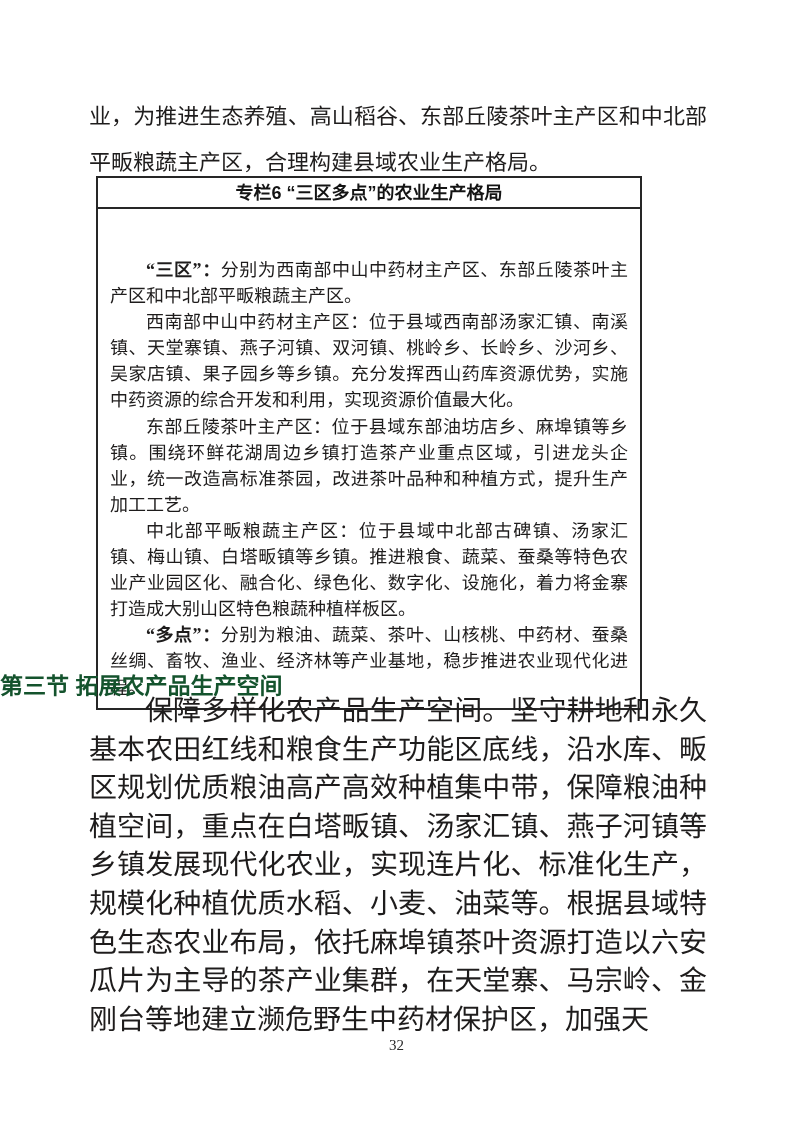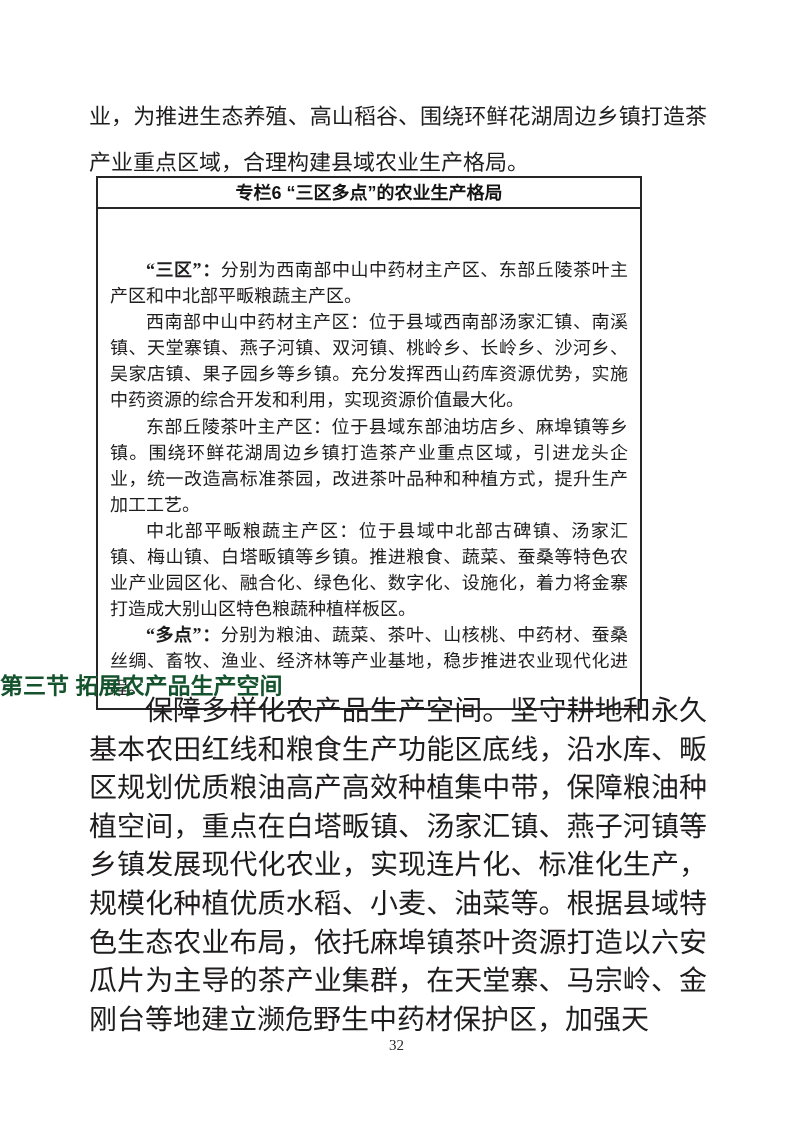--- a/index.html
+++ b/index.html
@@ -95,21 +95,21 @@
     font-size: 15px;
     line-height: 18px;
     color: #2a2a2a;
   }
 </style>
 </head>
 <body>
 
 <div class="page">
 
-  <p class="intro-paragraph">业，为推进生态养殖、高山稻谷、围绕环鲜花湖周边乡镇打造茶产业重点区域，合理构建县域农业生产格局。</p>
+  <p class="intro-paragraph">业，为推进生态养殖、高山稻谷、东部丘陵茶叶主产区和中北部平畈粮蔬主产区，合理构建县域农业生产格局。</p>
 
   <div class="feature-box">
     <div class="feature-box-title">专栏6 “三区多点”的农业生产格局</div>
     <div class="feature-box-content">
       <p><span class="paragraph-lead">“三区”：</span><span>分别为西南部中山中药材主产区、东部丘陵茶叶主产区和中北部平畈粮蔬主产区。</span></p>
       <p><span class="paragraph-lead"></span><span>西南部中山中药材主产区：位于县域西南部汤家汇镇、南溪镇、天堂寨镇、燕子河镇、双河镇、桃岭乡、长岭乡、沙河乡、吴家店镇、果子园乡等乡镇。充分发挥西山药库资源优势，实施中药资源的综合开发和利用，实现资源价值最大化。</span></p>
       <p><span class="paragraph-lead"></span><span>东部丘陵茶叶主产区：位于县域东部油坊店乡、麻埠镇等乡镇。围绕环鲜花湖周边乡镇打造茶产业重点区域，引进龙头企业，统一改造高标准茶园，改进茶叶品种和种植方式，提升生产加工工艺。</span></p>
       <p><span class="paragraph-lead"></span><span>中北部平畈粮蔬主产区：位于县域中北部古碑镇、汤家汇镇、梅山镇、白塔畈镇等乡镇。推进粮食、蔬菜、蚕桑等特色农业产业园区化、融合化、绿色化、数字化、设施化，着力将金寨打造成大别山区特色粮蔬种植样板区。</span></p>
       <p><span class="paragraph-lead">“多点”：</span><span>分别为粮油、蔬菜、茶叶、山核桃、中药材、蚕桑丝绸、畜牧、渔业、经济林等产业基地，稳步推进农业现代化进程。</span></p>
     </div>

